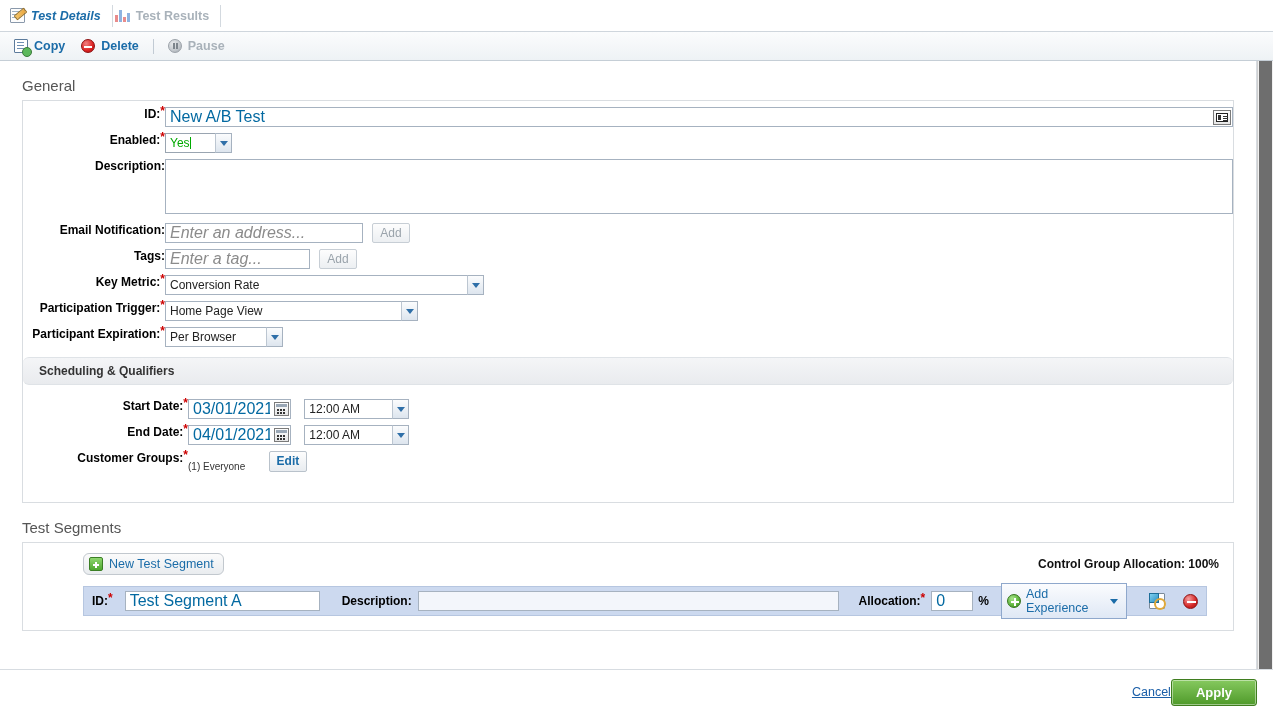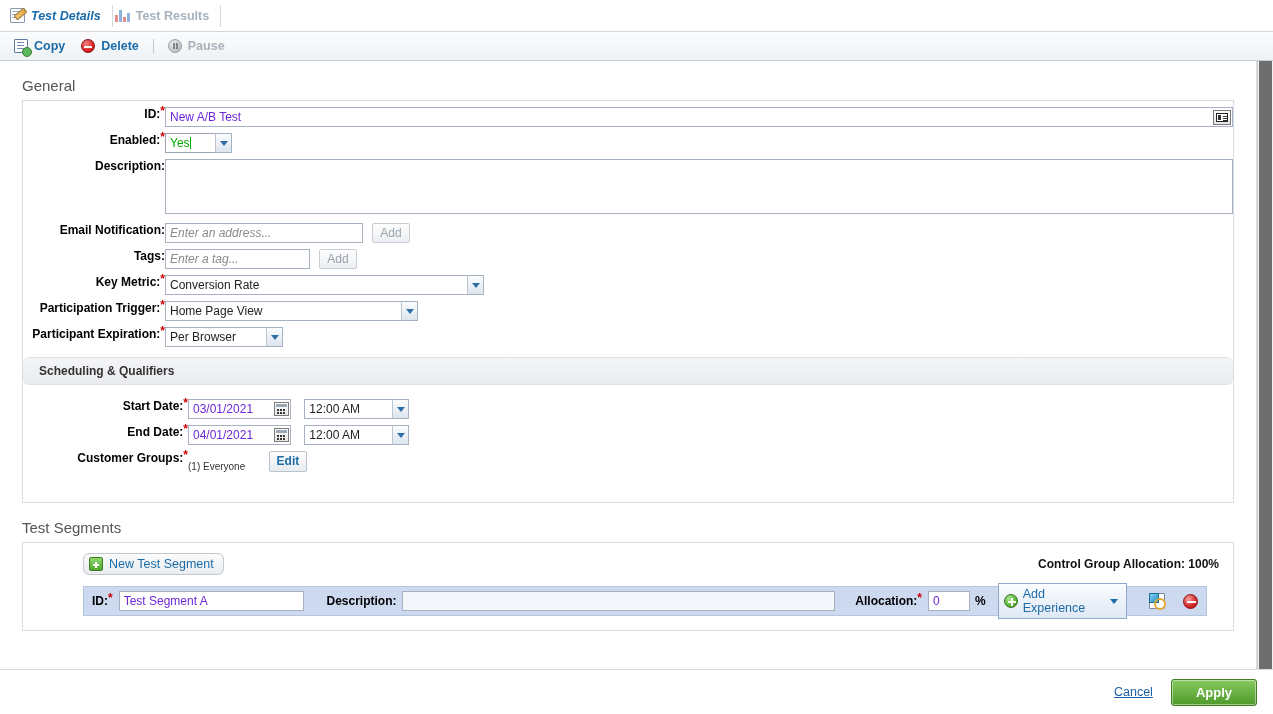--- a/index.html
+++ b/index.html
@@ -142,26 +142,26 @@
     padding-right: 0px;
     white-space: nowrap;
     color: #000;
     padding-top: 4px;
   }
   .req { color: #c00; font-weight: bold; font-size: 12px; vertical-align: text-top; line-height: 8px; }
   .fieldcell { padding-left: 6px; padding-top: 2px; }
 
   input.txt, textarea.txt {
     font-family: "Liberation Sans", sans-serif;
-    font-size: 12px;
+    font-size: 16px;
     border: 1px solid #a6b2c0;
     background: #fff;
     padding: 2px 4px;
     height: 20px;
-    color: #6d28d9;
+    color: #0369a1;
     outline: none;
   }
   textarea.txt { height: auto; resize: none; padding: 3px 4px; }
   input.txt::placeholder, textarea.txt::placeholder { color: #8b8b8b; font-style: italic; }
   input.ph::placeholder { color: #8b8b8b; font-style: italic; }
 
   .idrow { position: relative; }
   .idfield { width: 1068px; }
   .idbtn {
     position: absolute; right: 2px; top: 3px;
@@ -283,21 +283,21 @@
   .segrow {
     margin-top: 11px; margin-left: 48px; margin-right: 14px;
     background: #ccd9ef;
     border: 1px solid #b6c6e0;
     display: flex; align-items: center;
     padding: 5px 8px;
     gap: 0;
     height: 30px;
   }
   .segrow .f { font-weight: bold; font-size: 12px; white-space: nowrap; }
-  .segrow input.segid { width: 195px; margin-left: 6px; }
+  .segrow input.segid { width: 195px; margin-left: 12px; }
   .segrow input.segdesc { width: 455px; margin-left: 6px; background: #f3f6fb; }
   .segrow input.segalloc { width: 42px; margin-left: 6px; text-align: left; }
   .btn-exp {
     display: inline-flex; align-items: center; gap: 5px;
     font-size: 12.5px; color: #1b6ca8;
     background: linear-gradient(#fbfcfe,#dfe8f5);
     border: 1px solid #8fa8cc; border-radius: 0;
     padding: 3px 8px 3px 5px; cursor: pointer;
   }
   .ico-plus-circle {
@@ -324,21 +324,21 @@
     border: 1px solid #8d1010; position: relative;
   }
   .ico-minus-circle::after { content:""; position:absolute; left:3px; top:6px; width:9px; height:2px; background:#fff; }
 
   
   .bottombar {
     position: absolute; left: 0; right: 0; bottom: 0; height: 45px;
     background: #fff;
     border-top: 1px solid #d7dce1;
     display: flex; align-items: center; justify-content: flex-end;
-    padding-right: 16px; gap: 18px;
+    padding-right: 16px; 
   }
   .lnk-cancel { color: #1b5fa8; text-decoration: underline; font-size: 12.5px; cursor: pointer; }
   .btn-apply {
     font-size: 13px; font-weight: bold; color: #fff;
     background: linear-gradient(#86c95f,#4f9a2a);
     border: 1px solid #3f7d1f;
     border-radius: 3px;
     padding: 5px 24px;
     box-shadow: inset 0 0 0 1px rgba(255,255,255,.45);
     cursor: pointer;

